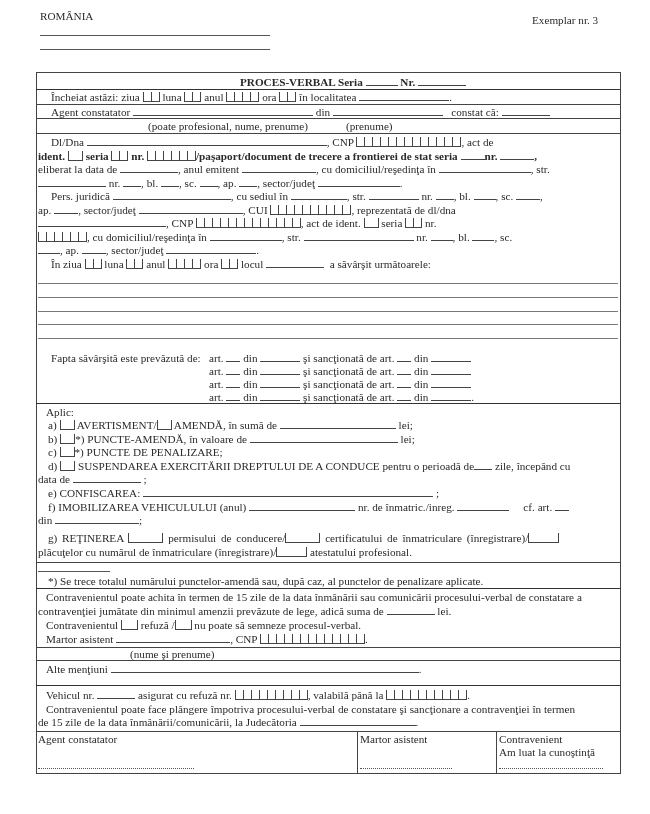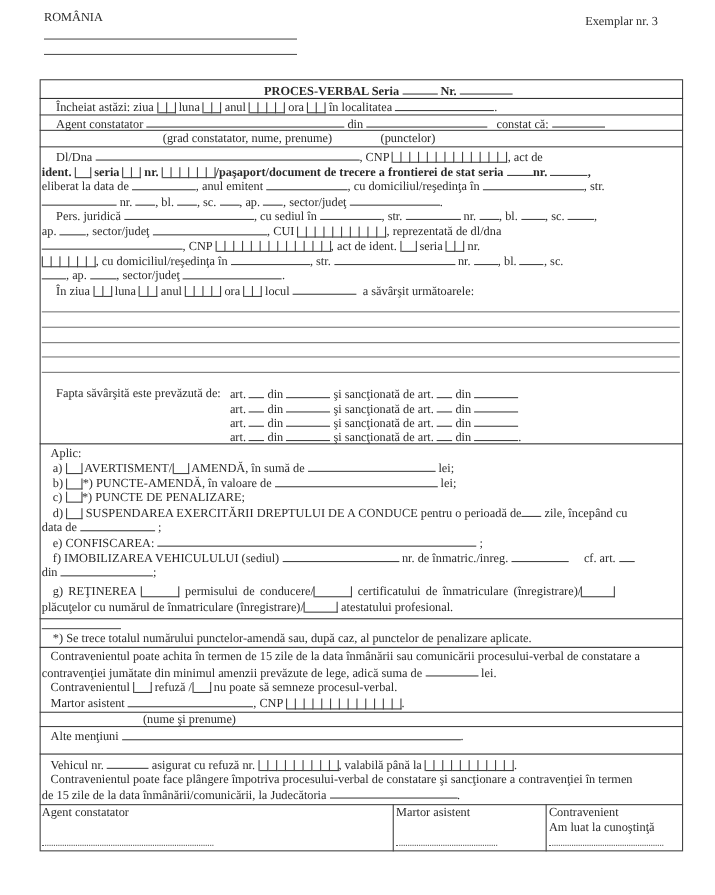--- a/index.html
+++ b/index.html
@@ -66,22 +66,22 @@
 </div>
 
 <div class="t" style="left:51px;top:106px;">
   <span>Agent constatator</span>
   <span class="ul" style="width:180px;"></span>
   <span>din</span>
   <span class="ul" style="width:110px;"></span>
   &nbsp;&nbsp;<span>constat că:</span>
   <span class="ul" style="width:48px;"></span>
 </div>
-<div class="t" style="left:148px;top:120px;">(grad constatator, nume, prenume)</div>
-<div class="t" style="left:346px;top:120px;">(punctelor)</div>
+<div class="t" style="left:148px;top:120px;">(poate profesional, nume, prenume)</div>
+<div class="t" style="left:346px;top:120px;">(prenume)</div>
 
 <div class="t" style="left:51px;top:136px;">
   <span>Dl/Dna</span>
   <span class="ul" style="width:240px;"></span><span>, CNP</span>
   <span class="cells"><i></i><i></i><i></i><i></i><i></i><i></i><i></i><i></i><i></i><i></i><i></i><i></i><i></i></span><span>, act de</span>
 </div>
 <div class="t" style="left:38px;top:150px;font-weight:bold;">
   <span>ident.</span>
   <span class="cells"><i style="width:14px"></i></span>
   <span>seria</span>
@@ -222,21 +222,21 @@
   <span class="ul" style="width:68px;"></span>
   <span>;</span>
 </div>
 <div class="t" style="left:48px;top:487px;">
   <span>e) CONFISCAREA:</span>
   <span class="ul" style="width:290px;"></span>
   <span>;</span>
 </div>
 <div class="t" style="left:48px;top:501px;">
   <span>f) IMOBILIZAREA VEHICULULUI</span>
-  <span>(sediul)</span>
+  <span>(anul)</span>
   <span class="ul" style="width:106px;"></span>
   <span>nr. de înmatric./inreg.</span>
   <span class="ul" style="width:52px;"></span>
   &nbsp;&nbsp;&nbsp;&nbsp;<span>cf. art.</span>
   <span class="ul" style="width:14px;"></span>
 </div>
 <div class="t" style="left:38px;top:514px;">
   <span>din</span>
   <span class="ul" style="width:84px;"></span><span>;</span>
 </div>

